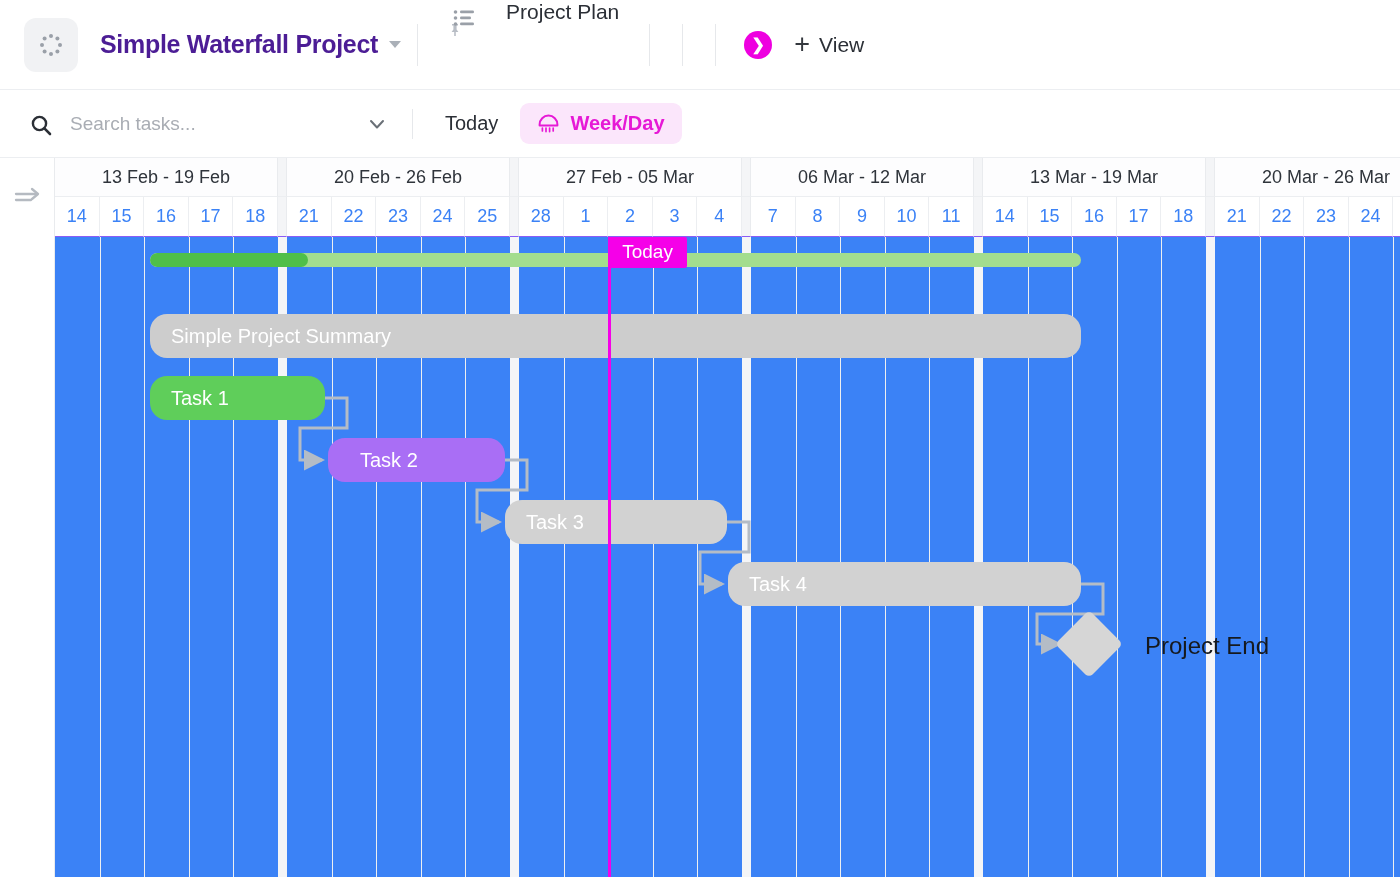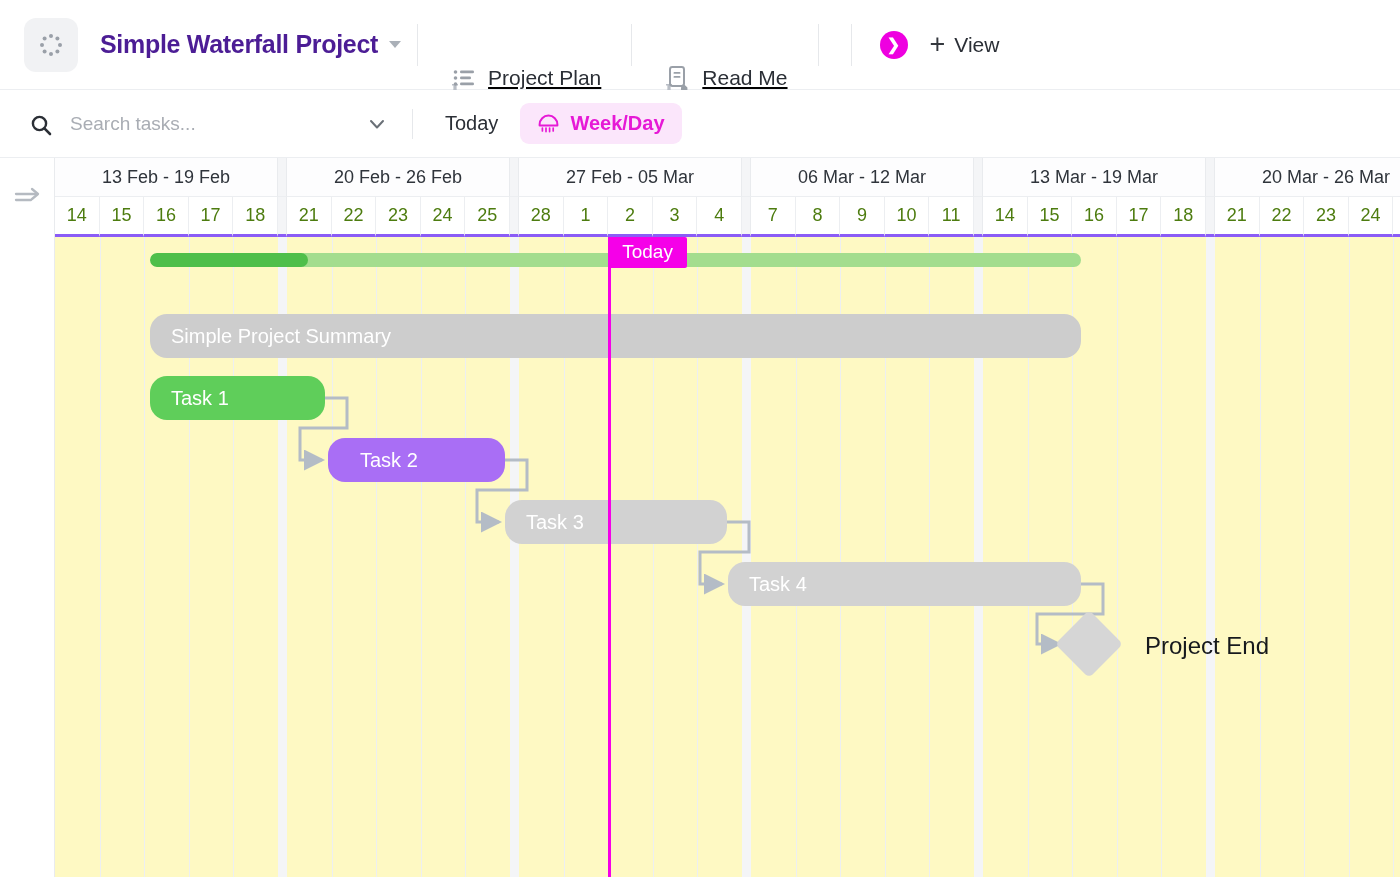--- a/index.html
+++ b/index.html
@@ -26,22 +26,22 @@
     font-size:25px; font-weight:700; color:#4c1d95; letter-spacing:-0.3px;
     margin-left:22px; white-space:nowrap;
   }
   .caret-sm {
     width:0;height:0;border-left:6px solid transparent;border-right:6px solid transparent;
     border-top:7px solid #aab0b8; margin-left:11px; flex:0 0 auto;
   }
   .vdiv { width:1px; height:42px; background:#e6e8eb; margin:0 16px; flex:0 0 auto; }
 
   .tab {
-    position:relative; display:flex; align-items:flex-end; gap:10px;
-    height:90px; padding:0 14px; cursor:pointer; white-space:nowrap;text-decoration:underline;
+    position:relative; display:flex; align-items:flex-start; gap:28px;
+    height:90px; padding:0 14px; cursor:pointer; white-space:nowrap;
   }
   .tab .tab-label { font-size:21px; color:#2b2f36; }
   .tab.active .tab-label { color:#ff00e5; font-weight:600; }
   .tab .underline {
     position:absolute; left:8px; right:8px; bottom:0; height:5px;
     background:#ee00e0; border-radius:3px 3px 0 0;
   }
   .pin {
     position:absolute; left:2px; top:24px; width:10px; height:12px;
   }
@@ -92,31 +92,31 @@
   .wkcell {
     position:absolute; top:0; height:39px;
     border-right:1px solid #e9ebee; border-bottom:1px solid #eceef1;
     background:#fdfdfe;
     display:flex;align-items:center;justify-content:center;
     font-size:18px;color:#2f343b;
   }
   .dayrow { position:absolute; left:0; top:39px; height:40px; }
   .daycell {
     position:absolute; top:0; height:40px;
-    border-right:1px solid #eceef1; border-bottom:3px solid #8b5cf6;
+    border-right:1px solid #eceef1; border-bottom:1px solid #8b5cf6;
     background:#fff;
     display:flex;align-items:center;justify-content:center;
-    font-size:18px;color:#4d7c0f;
+    font-size:18px;color:#3b82f6;
   }
   .daycell.gap { background:#f4f5f7; border-right:1px solid #e9ebee; }
   .wkcell.gap { background:#f4f5f7; }
 
   .canvas {
     position:absolute; left:0; top:79px; right:0; bottom:0;
-    background:#fef9c3; overflow:hidden;
+    background:#3b82f6; overflow:hidden;
   }
   .gridline { position:absolute; top:0; bottom:0; width:1px; background:#edeff1; }
   .gridgap  { position:absolute; top:0; bottom:0; background:#f4f5f7; }
 
   .bar {
     position:absolute; border-radius:17px; display:flex; align-items:center;
     color:#fff; font-size:20px; padding-left:21px; white-space:nowrap;
     overflow:hidden;
   }
   .pbar { position:absolute; border-radius:7px; overflow:hidden; }
@@ -176,34 +176,20 @@
             <circle cx="3.5" cy="19" r="1.8"></circle>
               <rect x="8" y="17.6" width="14" height="2.6" rx="1.3"></rect>
           </g>
         </svg>
       </div>
       <span class="tab-label">Project Plan</span>
     </div>
 
     <div class="vdiv"></div>
 
-    <div class="tab">
-      <div style="position:relative;width:30px;height:30px;">
-        <svg class="pin" viewBox="0 0 10 12">
-          <path d="M2 0h6v1.6H6.6v4L8.4 8H5.8v4H4.2V8H1.6l1.8-2.4v-4H2z" fill="#b9bec6"></path>
-        </svg>
-        <svg width="26" height="26" viewBox="0 0 26 26" style="position:absolute;left:4px;top:5px;">
-          <rect x="4" y="2" width="14" height="19" rx="2.4" fill="none" stroke="#9aa0a8" stroke-width="2"></rect>
-          <rect x="7.5" y="7" width="7" height="1.8" rx=".9" fill="#9aa0a8"></rect>
-          <rect x="7.5" y="11" width="7" height="1.8" rx=".9" fill="#9aa0a8"></rect>
-          <path d="M15 22.5l3.2-3 3.2 3v3.2H15z" fill="#9aa0a8"></path>
-        </svg>
-      </div>
-      <span class="tab-label">Read Me</span>
-    </div>
 
     <div class="vdiv"></div>
 
 
     <div class="vdiv"></div>
 
 
     <div class="chev-circle">❯</div>
 
     <div class="addview">

